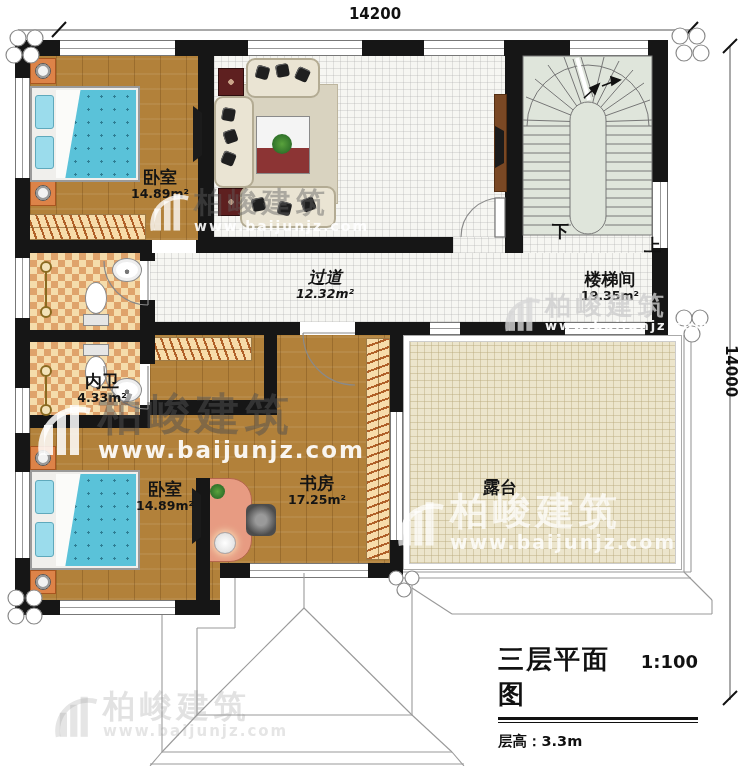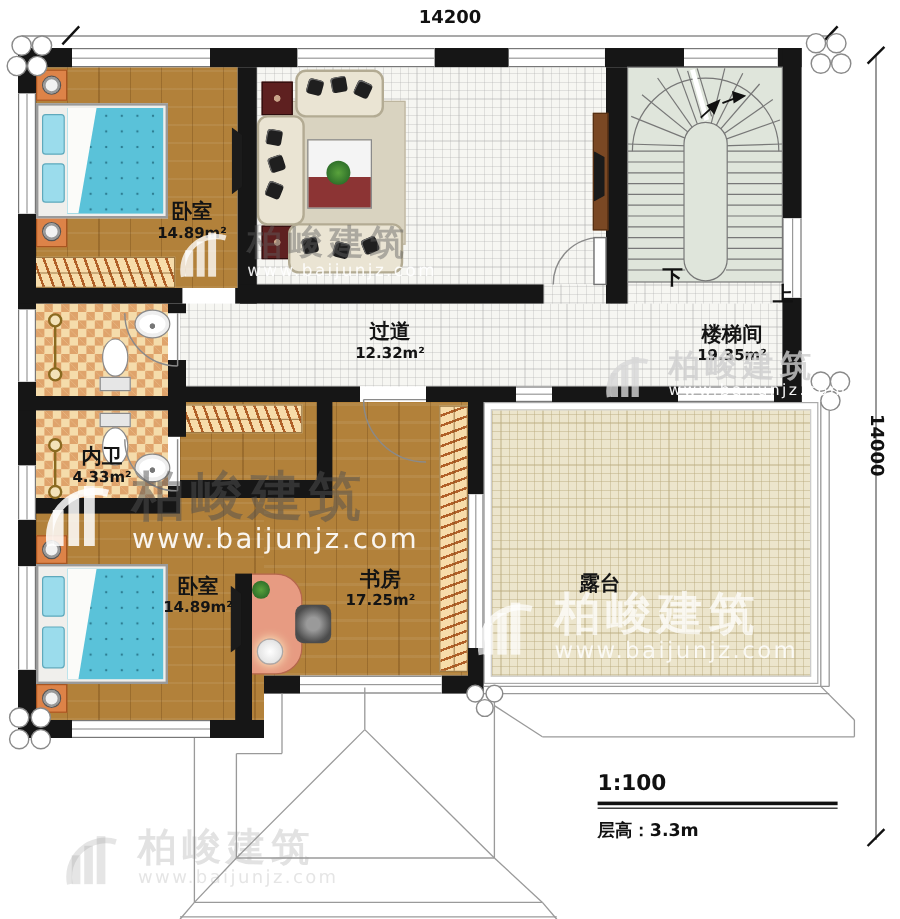--- a/index.html
+++ b/index.html
@@ -43,24 +43,24 @@
   .nstand::after{content:"";position:absolute;left:50%;top:50%;width:14px;height:14px;margin:-8px 0 0 -8px;
         background:#f2f2f2;border:1px solid #555;border-radius:50%;box-shadow:inset 0 0 0 2px #999;}
   .tv{position:absolute;background:#1b1b1b;clip-path:polygon(0 0,100% 12%,100% 88%,0 100%);z-index:35;}
   .sofa{position:absolute;background:#eae4d3;border:2px solid #b3ab93;border-radius:9px;box-sizing:border-box;z-index:21;}
   .cush{position:absolute;width:13px;height:13px;background:#1f1f1f;border-radius:3px;
         box-shadow:inset 1px 1px 0 #6a6a6a;z-index:22;}
   .toilet-tank{position:absolute;background:#e6e6e6;border:1.5px solid #8a8a8a;box-sizing:border-box;z-index:20;}
   .toilet-bowl{position:absolute;background:#fff;border:1.5px solid #8a8a8a;border-radius:50%;box-sizing:border-box;z-index:20;}
   .sink{position:absolute;background:radial-gradient(circle at 50% 58%,#777 2px,transparent 2.6px),#fff;
         border:1.5px solid #8a8a8a;border-radius:50%;box-sizing:border-box;z-index:20;box-shadow:inset 0 0 0 3px #eee;}
-  .wm{position:absolute;display:flex;align-items:center;gap:12px;pointer-events:none;z-index:70;}
+  .wm{position:absolute;display:flex;align-items:center;gap:0;pointer-events:none;z-index:70;}
   .wm .col{display:flex;flex-direction:column;}
   .wm .txt{font-weight:bold;letter-spacing:5px;line-height:1;}
-  .wm .url{font-weight:normal;letter-spacing:2px;line-height:1.3;}
+  .wm .url{font-weight:bold;letter-spacing:2px;line-height:1.3;}
   .dimtext{position:absolute;font-weight:bold;font-size:15px;color:#111;z-index:60;}
   .updown{position:absolute;font-weight:bold;font-size:17px;color:#111;z-index:60;}
   #titleblock{position:absolute;left:498px;top:642px;width:200px;z-index:60;color:#111;}
   #titleblock .tb-row{display:flex;align-items:baseline;gap:10px;}
   #titleblock .tb-title{font-size:26px;font-weight:bold;letter-spacing:2px;}
   #titleblock .tb-scale{font-size:18px;font-weight:bold;}
   #titleblock .tb-rule{height:3px;background:#111;margin-top:5px;}
   #titleblock .tb-rule2{height:1px;background:#111;margin-top:2px;}
   #titleblock .tb-line{font-size:14.5px;font-weight:bold;margin-top:9px;}
   svg.overlay{position:absolute;left:0;top:0;z-index:40;}
@@ -335,29 +335,29 @@
       <circle cx="396" cy="578" r="7"></circle>
         <circle cx="412" cy="578" r="7"></circle>
         <circle cx="404" cy="590" r="7"></circle>
     </g>
   </svg>
 
   <div class="roomlabel" style="left:100px;top:168px;width:120px;">
     <span class="nm">卧室</span>
     <span class="ar">14.89m²</span>
   </div>
-  <div class="roomlabel" style="left:265px;top:268px;width:120px;">
+  <div class="roomlabel" style="left:265px;top:268px;width:120px;font-style:italic;">
     <span class="nm">过道</span>
     <span class="ar">12.32m²</span>
   </div>
   <div class="roomlabel" style="left:550px;top:270px;width:120px;">
     <span class="nm">楼梯间</span>
     <span class="ar">19.35m²</span>
   </div>
-  <div class="roomlabel" style="left:35px;top:372px;width:100px;">
+  <div class="roomlabel" style="left:52px;top:372px;width:100px;">
     <span class="nm">内卫</span>
     <span class="ar">4.33m²</span>
   </div>
   <div class="roomlabel" style="left:262px;top:474px;width:110px;">
     <span class="nm">书房</span>
     <span class="ar">17.25m²</span>
   </div>
   <div class="roomlabel" style="left:105px;top:480px;width:120px;">
     <span class="nm">卧室</span>
     <span class="ar">14.89m²</span>
@@ -367,20 +367,21 @@
   </div>
 
   <div class="updown" style="left:552px;top:220px;">下</div>
   <div class="updown" style="left:644px;top:234px;">上</div>
 
   <div class="dimtext" style="left:330px;top:5px;width:90px;text-align:center;">14200</div>
   <div class="dimtext" style="left:696px;top:362px;width:70px;text-align:center;transform:rotate(90deg);">14000</div>
 
   <div id="titleblock">
     <div class="tb-row">
+      <span class="tb-title">三层平面图</span>
       <span class="tb-scale">1:100</span>
     </div>
     <div class="tb-rule"></div>
     <div class="tb-rule2"></div>
     <div class="tb-line">层高：3.3m</div>
   </div>
 
   <div class="wm" style="left:150px;top:188px;">
     <svg viewBox="0 0 60 64" width="44" height="47" style="color:rgba(255,255,255,0.78);">
         <g fill="currentColor">

